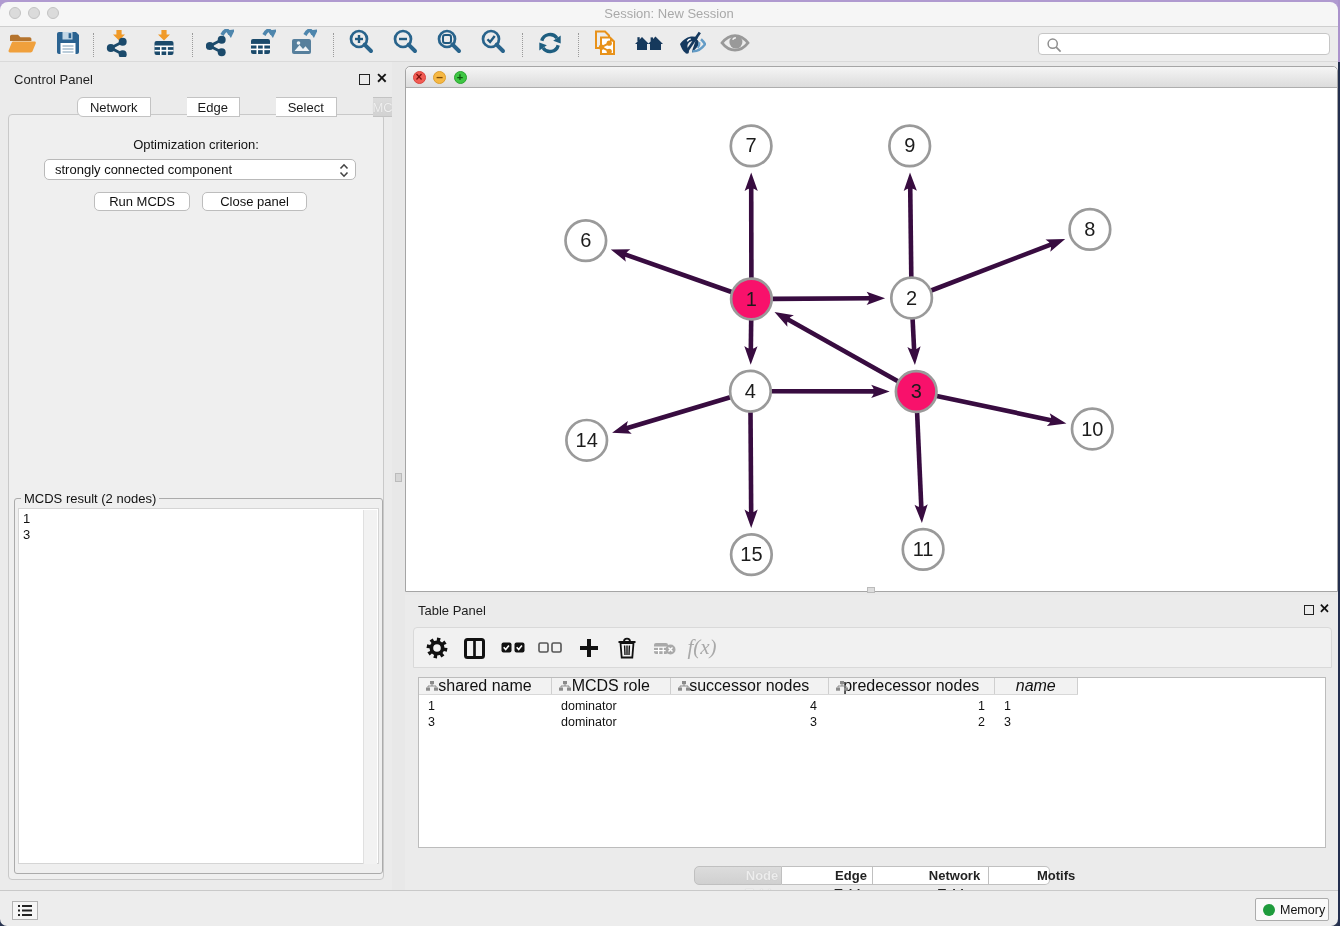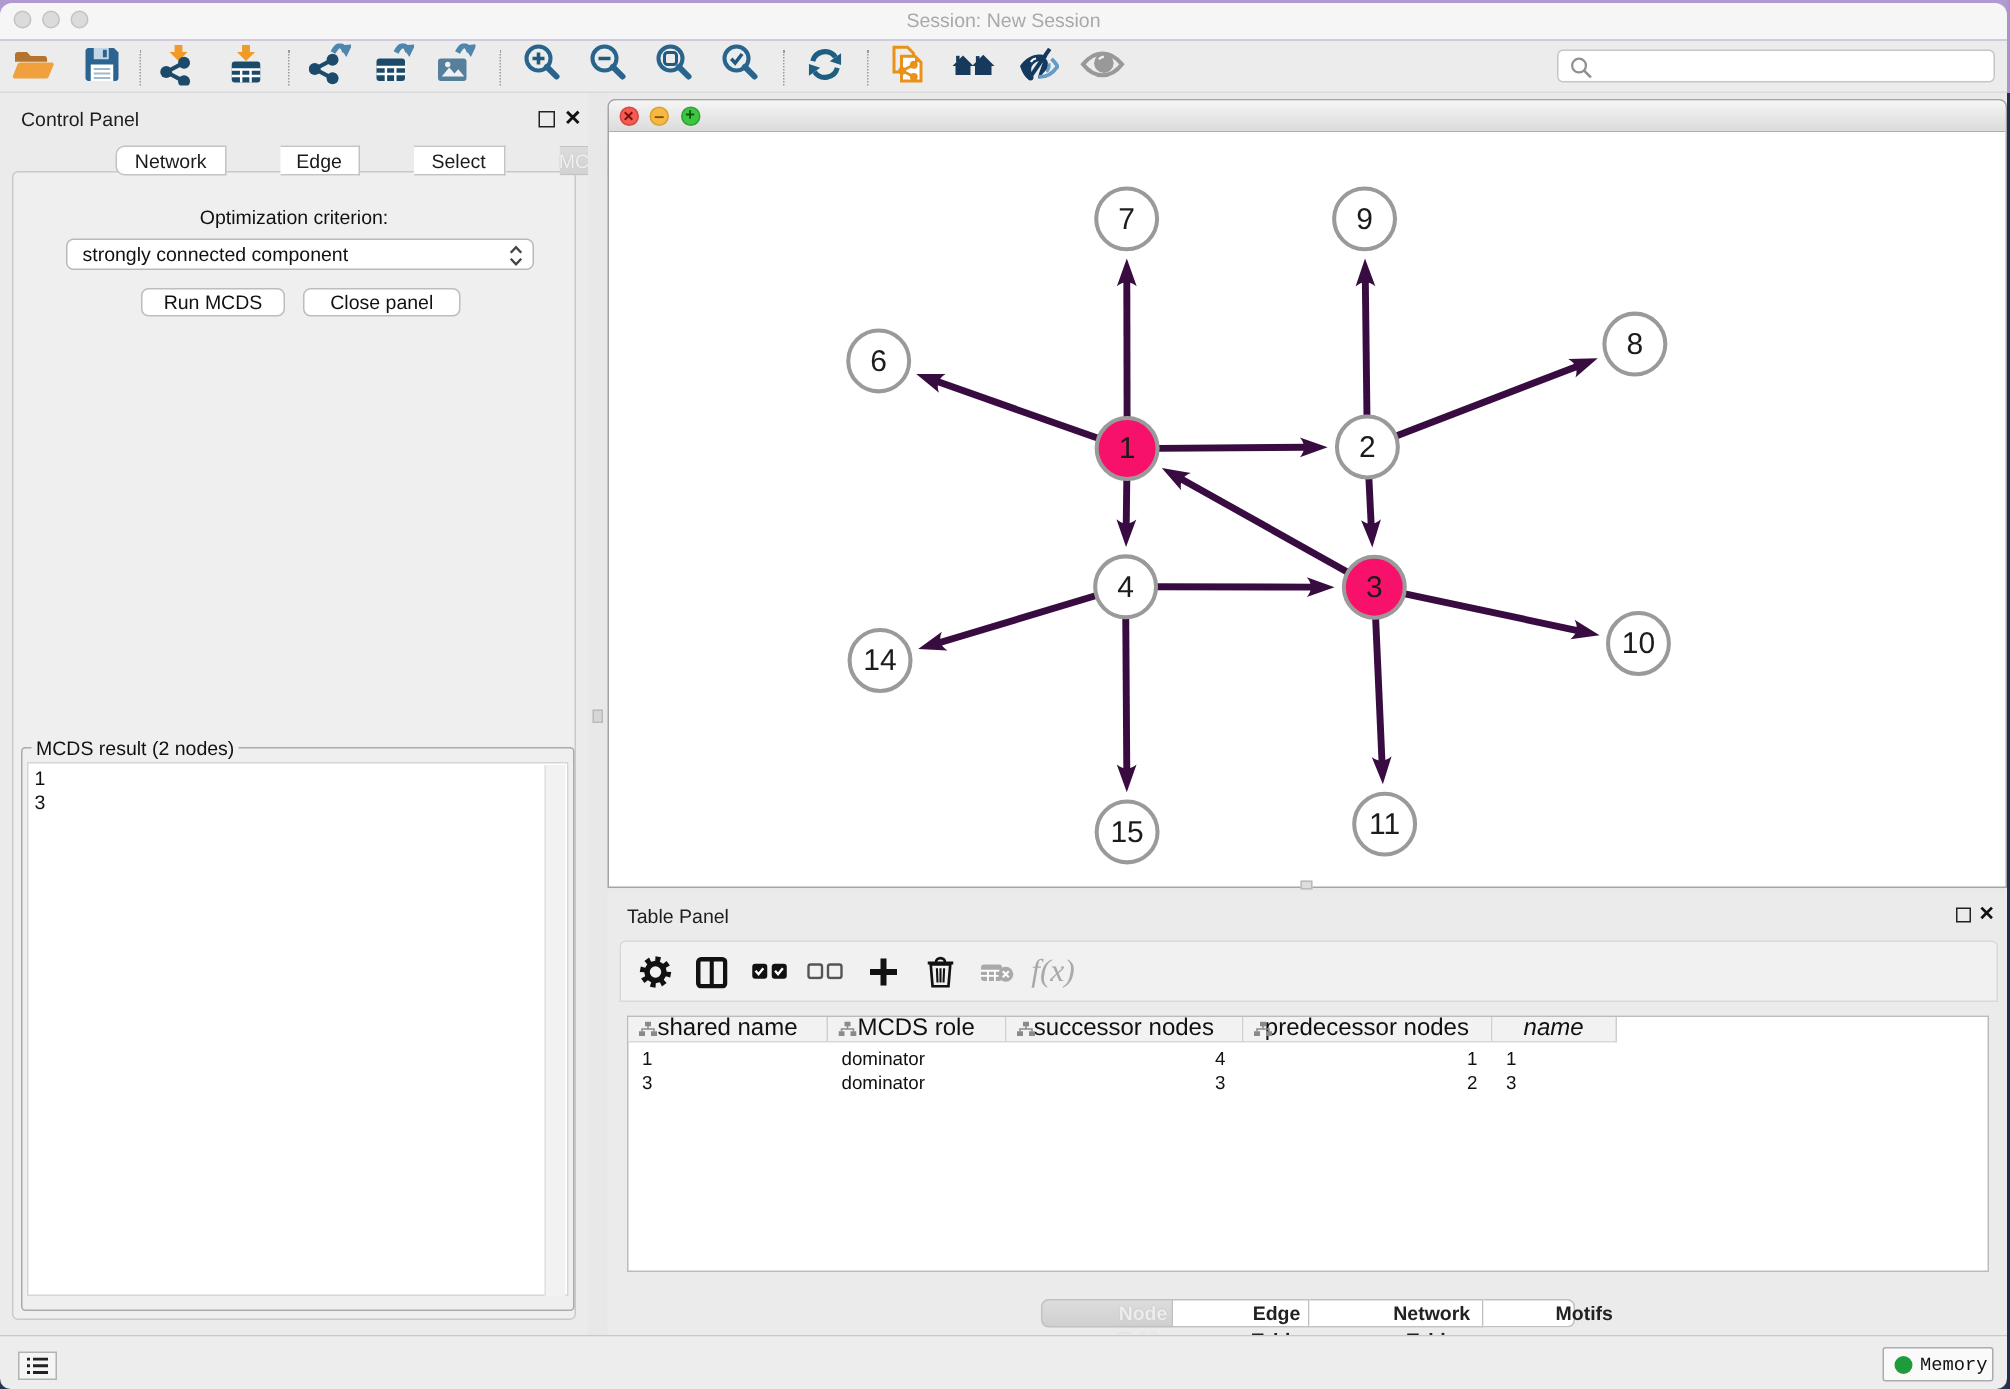--- a/index.html
+++ b/index.html
@@ -8,21 +8,21 @@
 #purpletop{left:0;top:0;width:1340px;height:64px;background:#b09ad0;}
 #purpleright{left:1338px;top:0;width:2px;height:64px;background:#ab93cc;}
 #titlebar{left:0;top:2px;width:1338px;height:25px;background:#f6f6f6;border-bottom:1px solid #cfcfcf;border-radius:8px 8px 0 0;}
 .tl{position:absolute;width:12px;height:12px;border-radius:50%;top:4.5px;}
 #title-text{position:absolute;top:4px;left:0;width:100%;text-align:center;font-size:13px;color:#a9a9a9;}
 #toolbar{left:0;top:27px;width:1338px;height:35px;background:#ececec;border-bottom:1px solid #dadada;}
 .sep{position:absolute;top:6px;height:24px;width:0;border-left:1px dotted #9a9a9a;}
 .ticon{position:absolute;top:4px;}
 #searchbox{position:absolute;left:1038px;top:6px;width:292px;height:22px;background:#fff;border:1px solid #c6c6c6;border-radius:4px;}
 #main{left:0;top:62px;width:1338px;height:828px;background:#e9e9e9;}
-#statusbar{left:0;top:890px;width:1338px;height:36px;background:#ededed;border-top:1px solid #c9c9c9;border-radius:0 0 7px 7px;font-family:Liberation Mono, monospace;}
+#statusbar{left:0;top:890px;width:1338px;height:36px;background:#ededed;border-top:1px solid #c9c9c9;border-radius:0 0 7px 7px;}
 
 #cpanel{left:0;top:0;width:392px;height:828px;background:#ebebeb;}
 #cp-title{position:absolute;left:14px;top:10px;font-size:13px;color:#1e1e1e;}
 #cp-content{position:absolute;left:8px;top:52px;width:376px;height:766px;background:#efefef;border:1px solid #c9c9c9;border-radius:4px;}
 .tabrow{position:absolute;display:flex;font-size:13px;gap:36px;}
 .tab{height:20px;line-height:19px;text-align:center;background:#fff;border-top:1px solid #c3c3c3;border-bottom:1px solid #c3c3c3;border-right:1px solid #c3c3c3;color:#1a1a1a;}
 .tab.first{border-left:1px solid #c3c3c3;border-radius:6px 0 0 6px;}
 .tab.last{border-radius:0 6px 6px 0;}
 .tab.sel{background:linear-gradient(#dcdcdc,#d2d2d2);color:#f0f0f0;text-shadow:0 0 1px #bbb;}
 .btn{position:absolute;background:#fff;border:1px solid #bdbdbd;border-radius:5px;font-size:13px;text-align:center;color:#111;}

